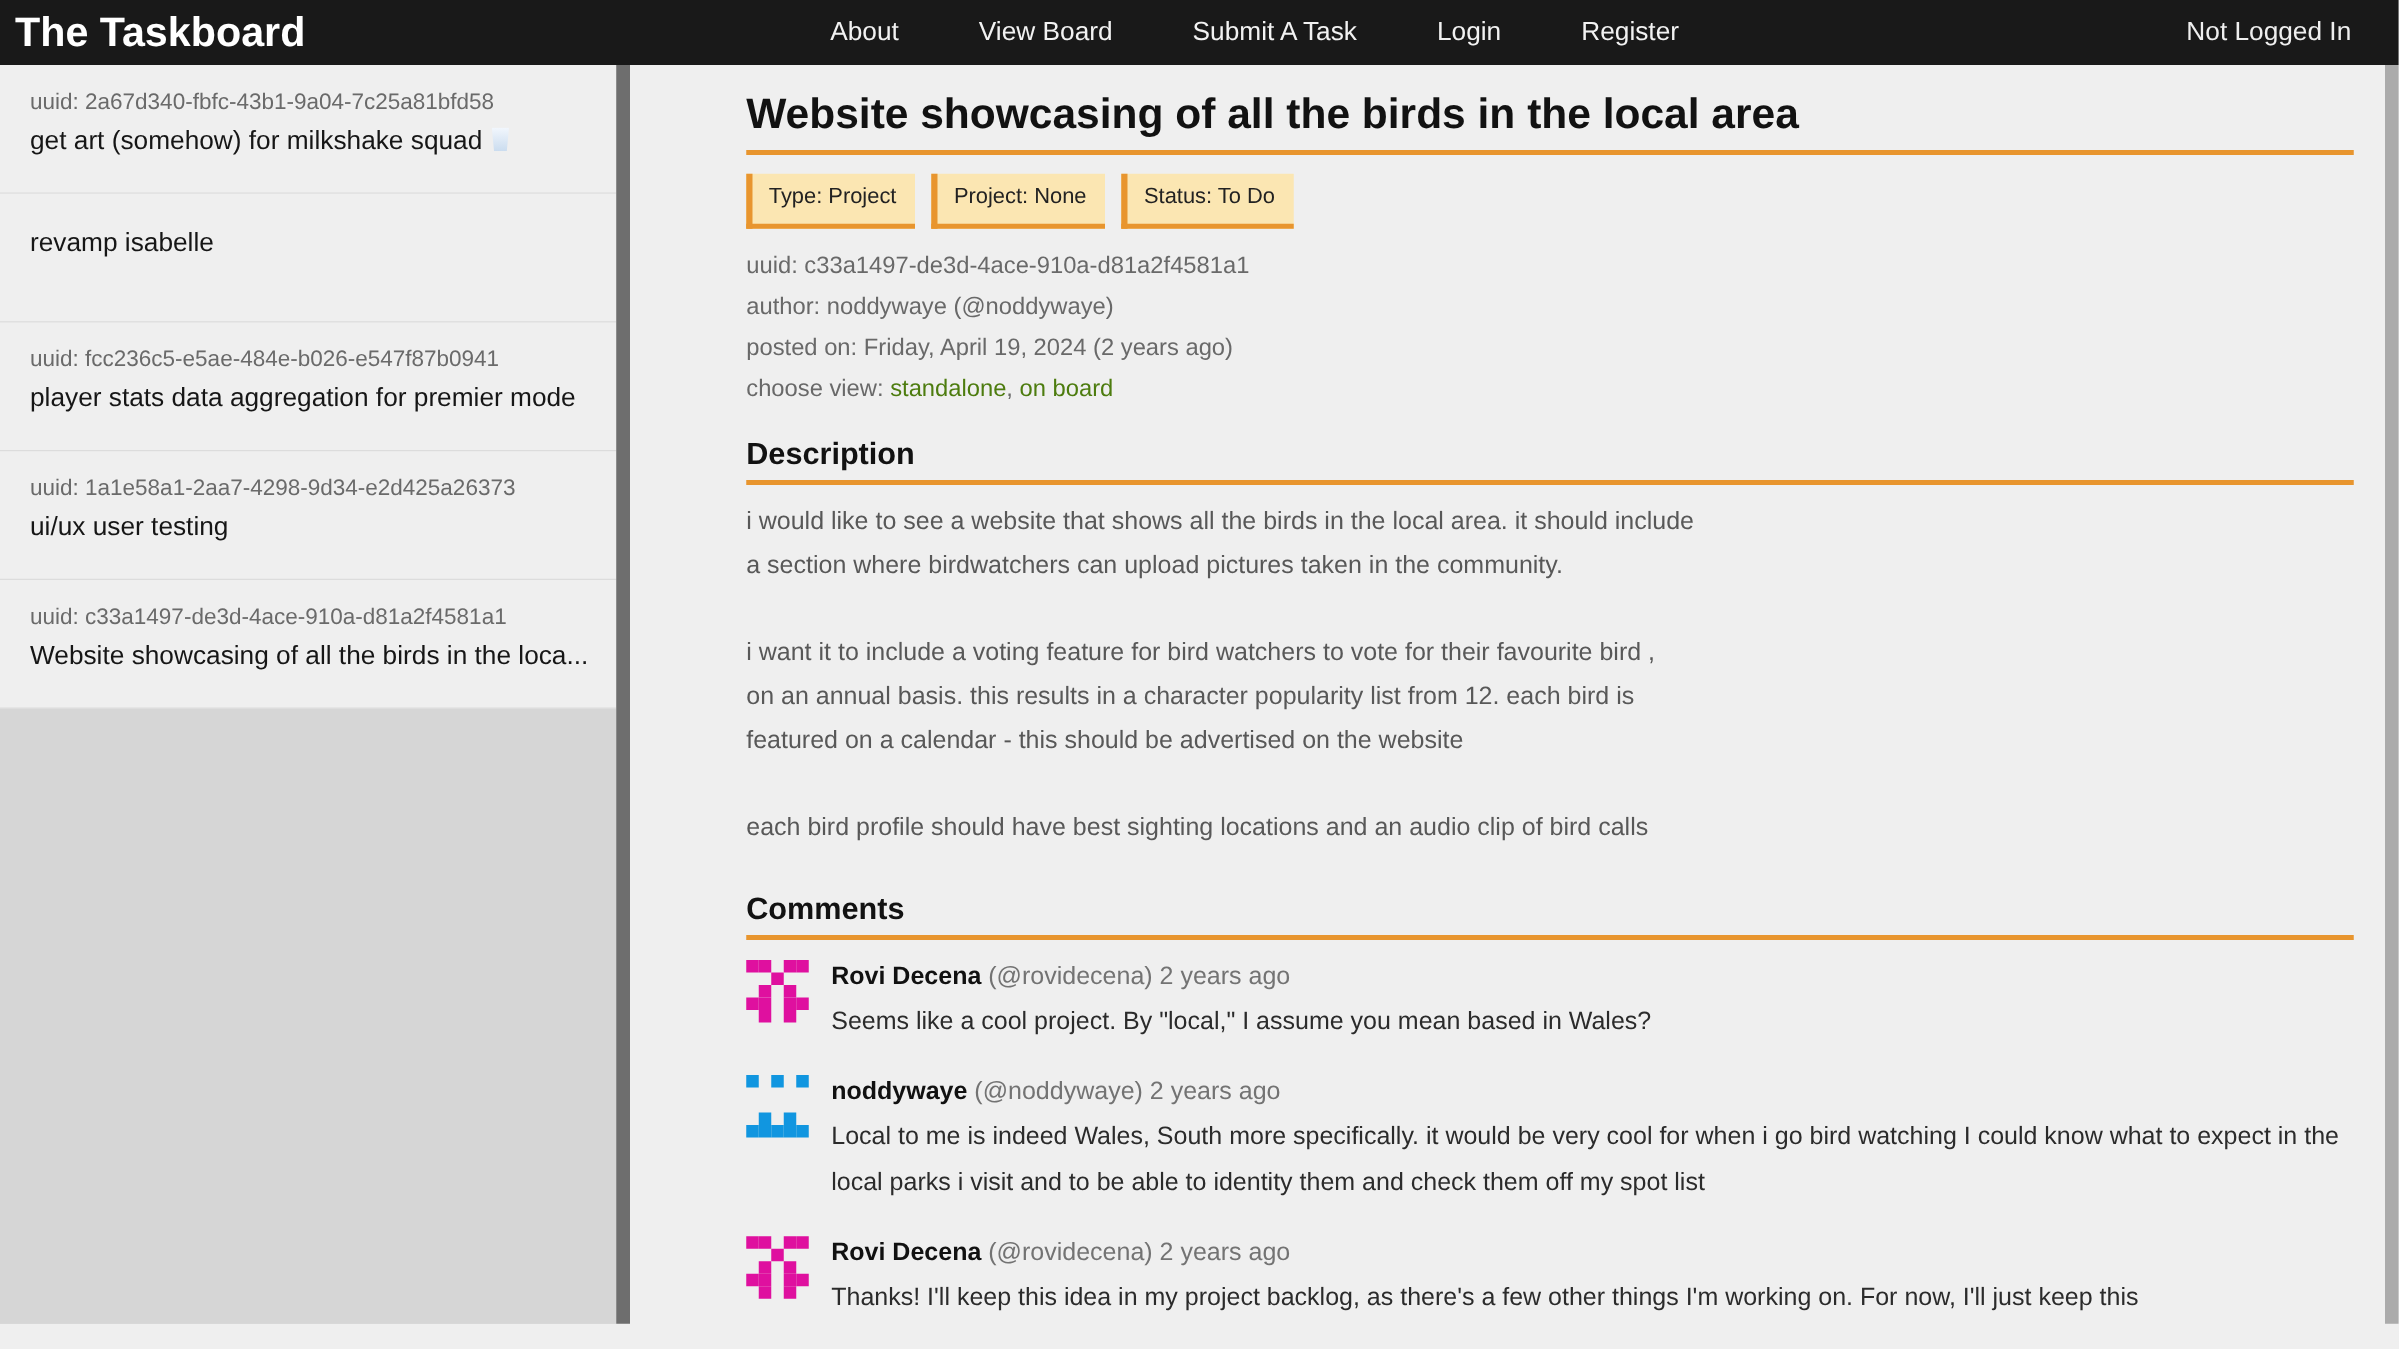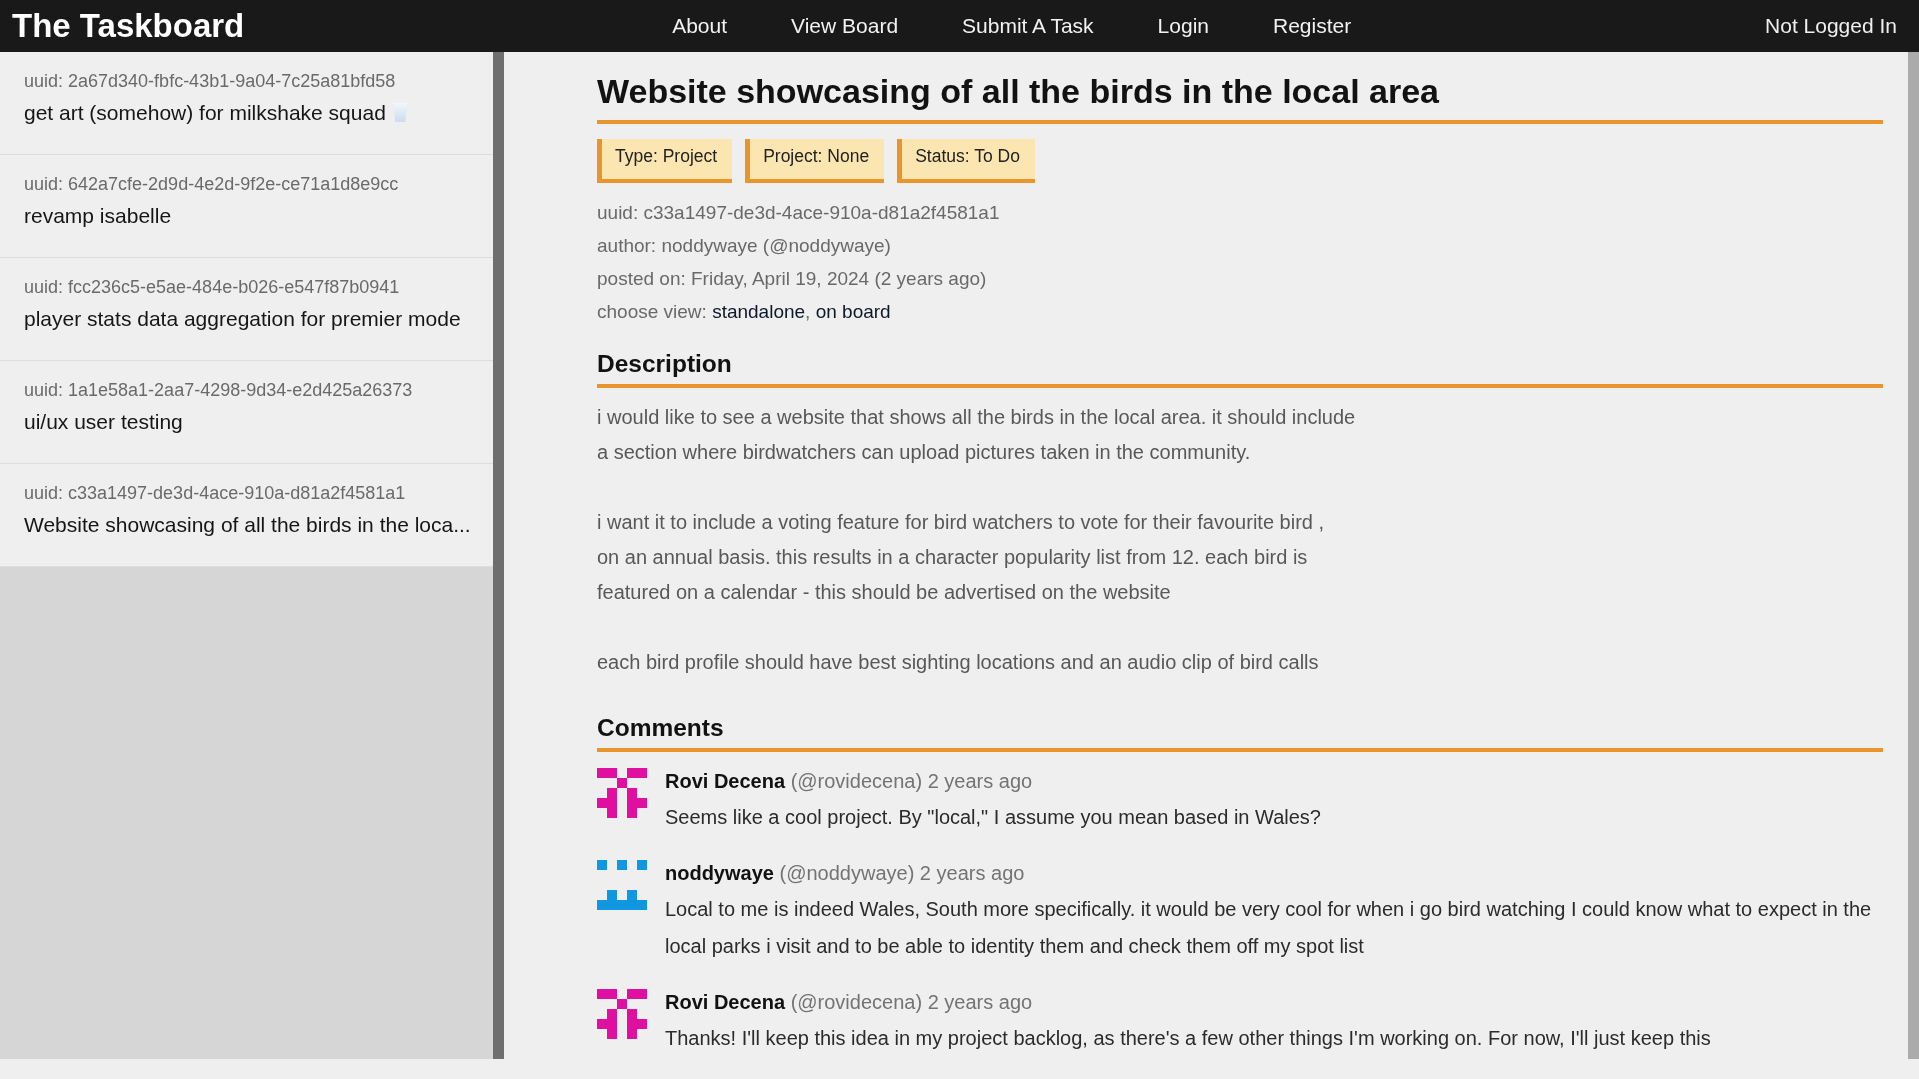--- a/index.html
+++ b/index.html
@@ -29,21 +29,21 @@
     flex: 1;
     display: flex;
     justify-content: center;
     gap: 64px;
     font-size: 21px;
   }
   .nav-link { color: #f2f2f2; cursor: pointer; text-decoration: none; white-space: nowrap; }
   .login-status {
     font-size: 21px;
     color: #efefef;
-    padding-right: 22px;
+    padding-right: 38px;
     white-space: nowrap;
   }
 
   
   .app { display: flex; height: 1007px; }
 
   
   .sidebar {
     width: 568px;
     display: flex;
@@ -112,21 +112,21 @@
     background: #fbe6b2;
     border-left: 5px solid #e8952e;
     border-bottom: 4px solid #e8952e;
     padding: 7px 15px 12px 13px;
     font-size: 17.5px;
     color: #222222;
     white-space: nowrap;
   }
 
   .meta { margin-top: 13px; font-size: 19px; color: #696969; line-height: 33px; }
-  .meta a.view-link { color: #0f172a; text-decoration: none; cursor: pointer; margin-top: 24px; }
+  .meta a.view-link { color: #4d7c0f; text-decoration: none; cursor: pointer; margin-top: 24px; }
 
   .section-heading { font-size: 24.5px; font-weight: 700; color: #121212; }
   .desc-heading { margin-top: 22px; }
   .desc-rule { margin-top: 6px; }
   .description {
     margin-top: 12px;
     font-size: 20px;
     line-height: 35px;
     color: #585858;
     white-space: pre-line;
@@ -172,21 +172,20 @@
 
   <aside class="sidebar">
     <div class="task-list">
 
       <div class="task-item">
         <div class="task-uuid">uuid: 2a67d340-fbfc-43b1-9a04-7c25a81bfd58</div>
         <div class="task-title"><span>get art (somehow) for milkshake squad</span><span class="milk-icon" title="🥛"></span></div>
       </div>
 
       <div class="task-item">
-        <div class="task-uuid">uuid: 642a7cfe-2d9d-4e2d-9f2e-ce71a1d8e9cc</div>
         <div class="task-title">revamp isabelle</div>
       </div>
 
       <div class="task-item">
         <div class="task-uuid">uuid: fcc236c5-e5ae-484e-b026-e547f87b0941</div>
         <div class="task-title">player stats data aggregation for premier mode</div>
       </div>
 
       <div class="task-item">
         <div class="task-uuid">uuid: 1a1e58a1-2aa7-4298-9d34-e2d425a26373</div>

